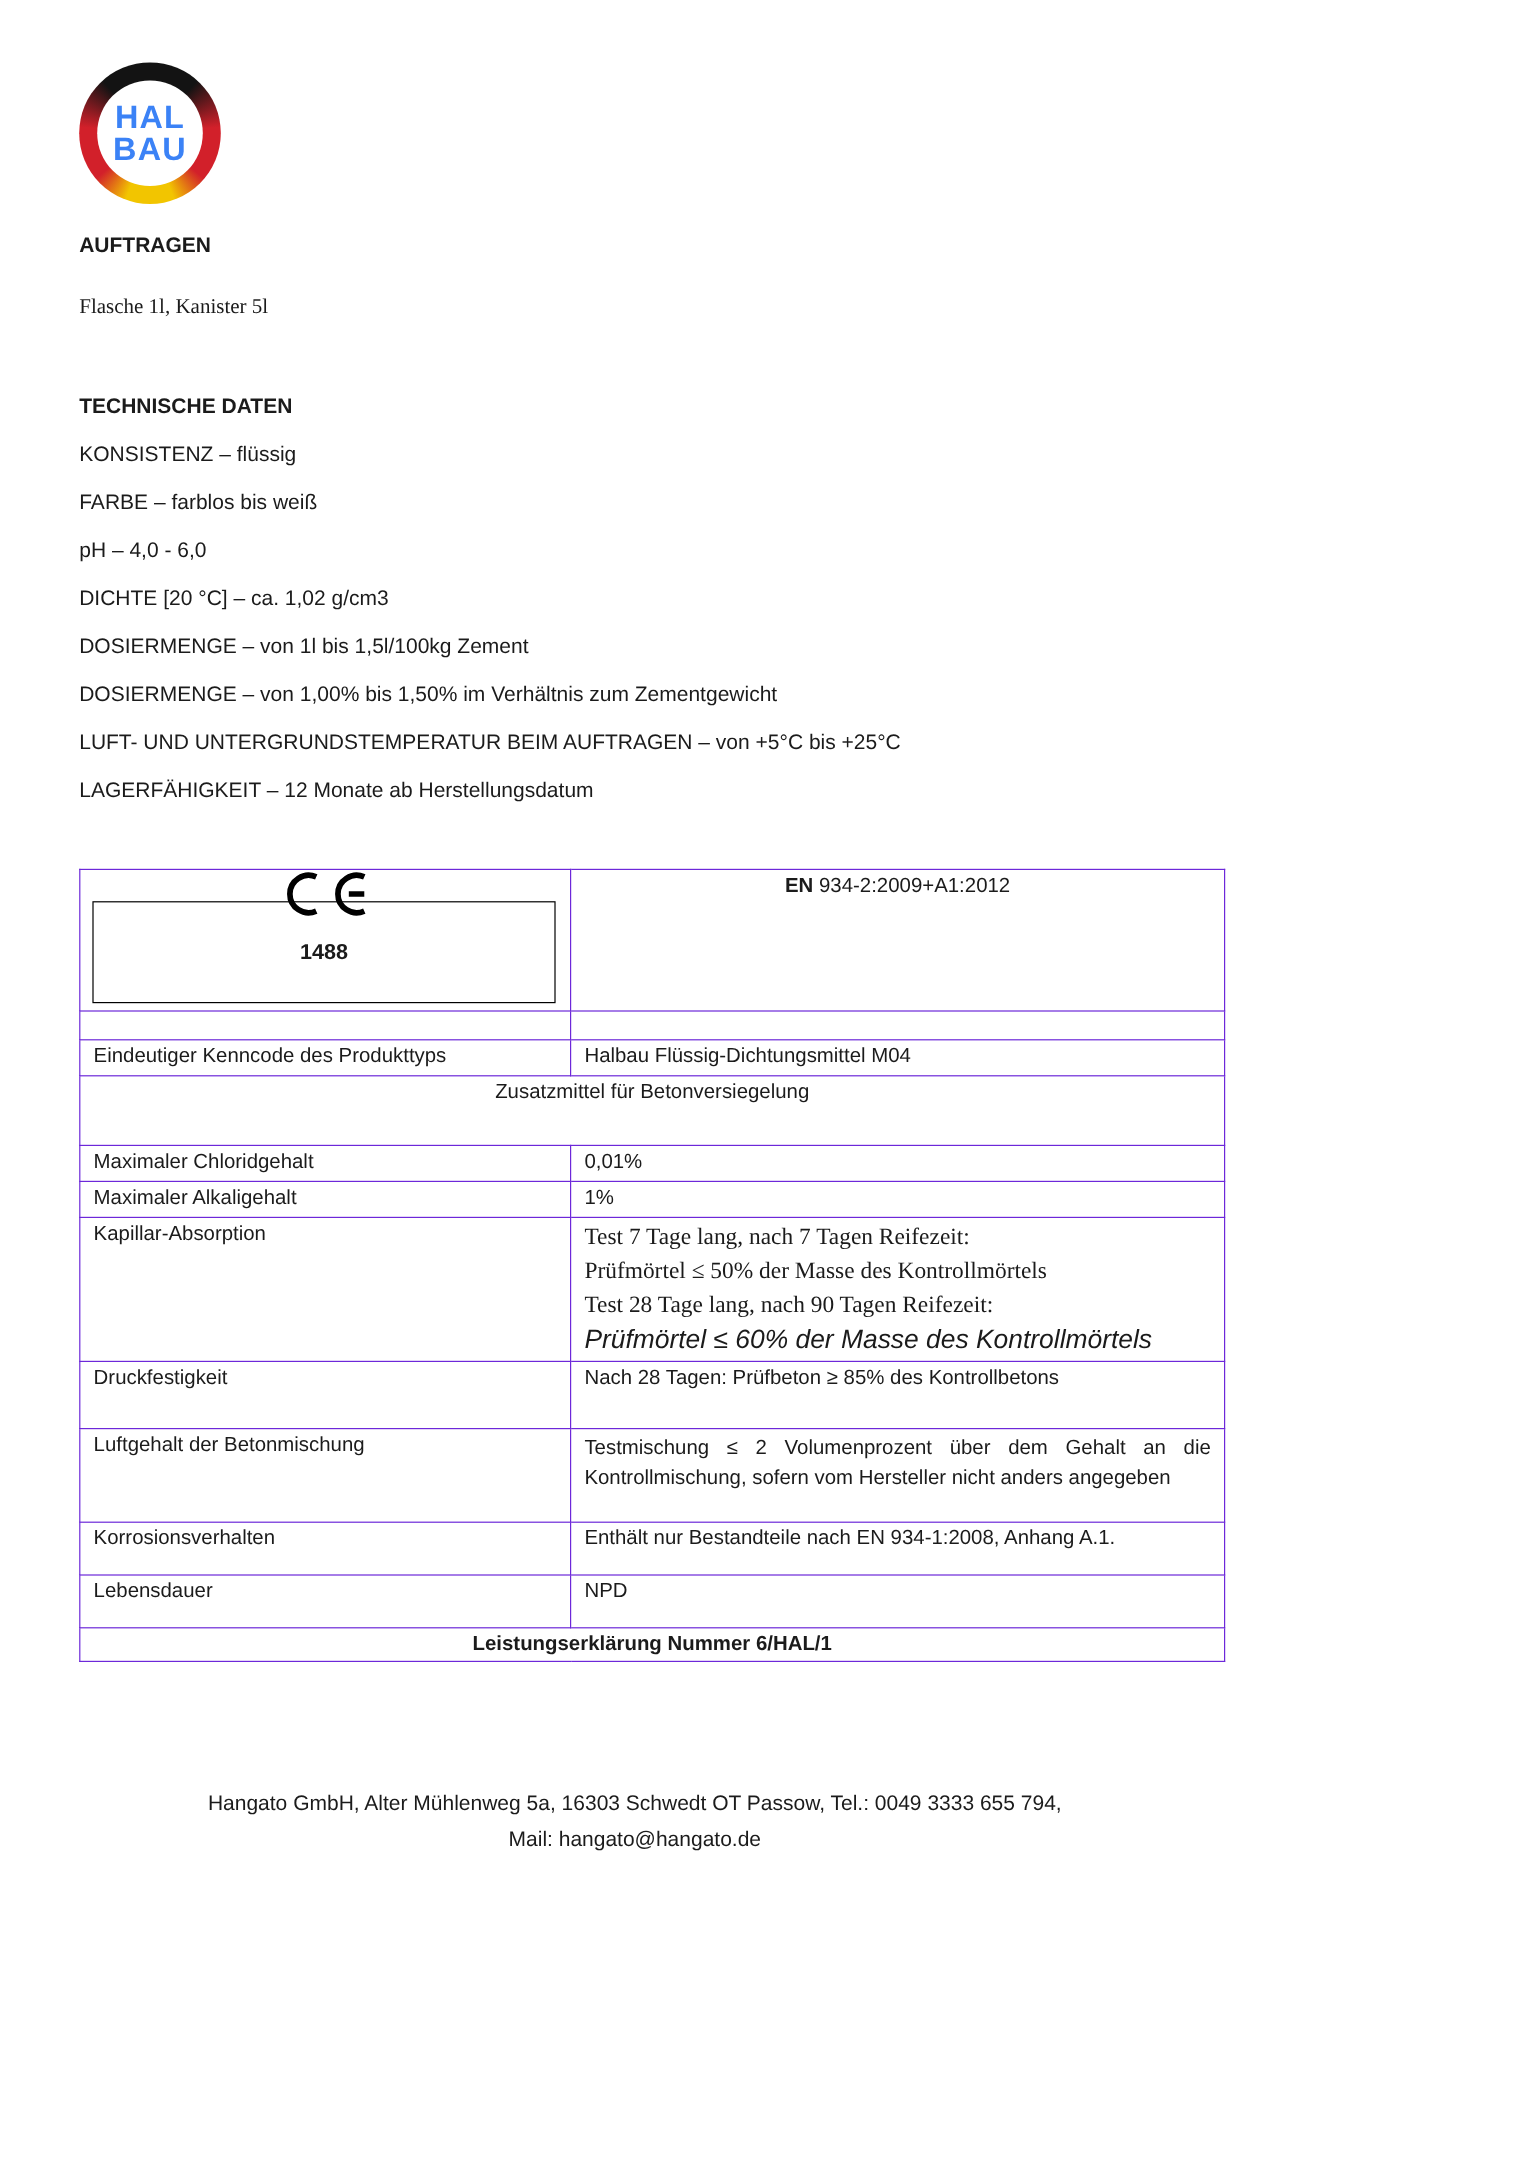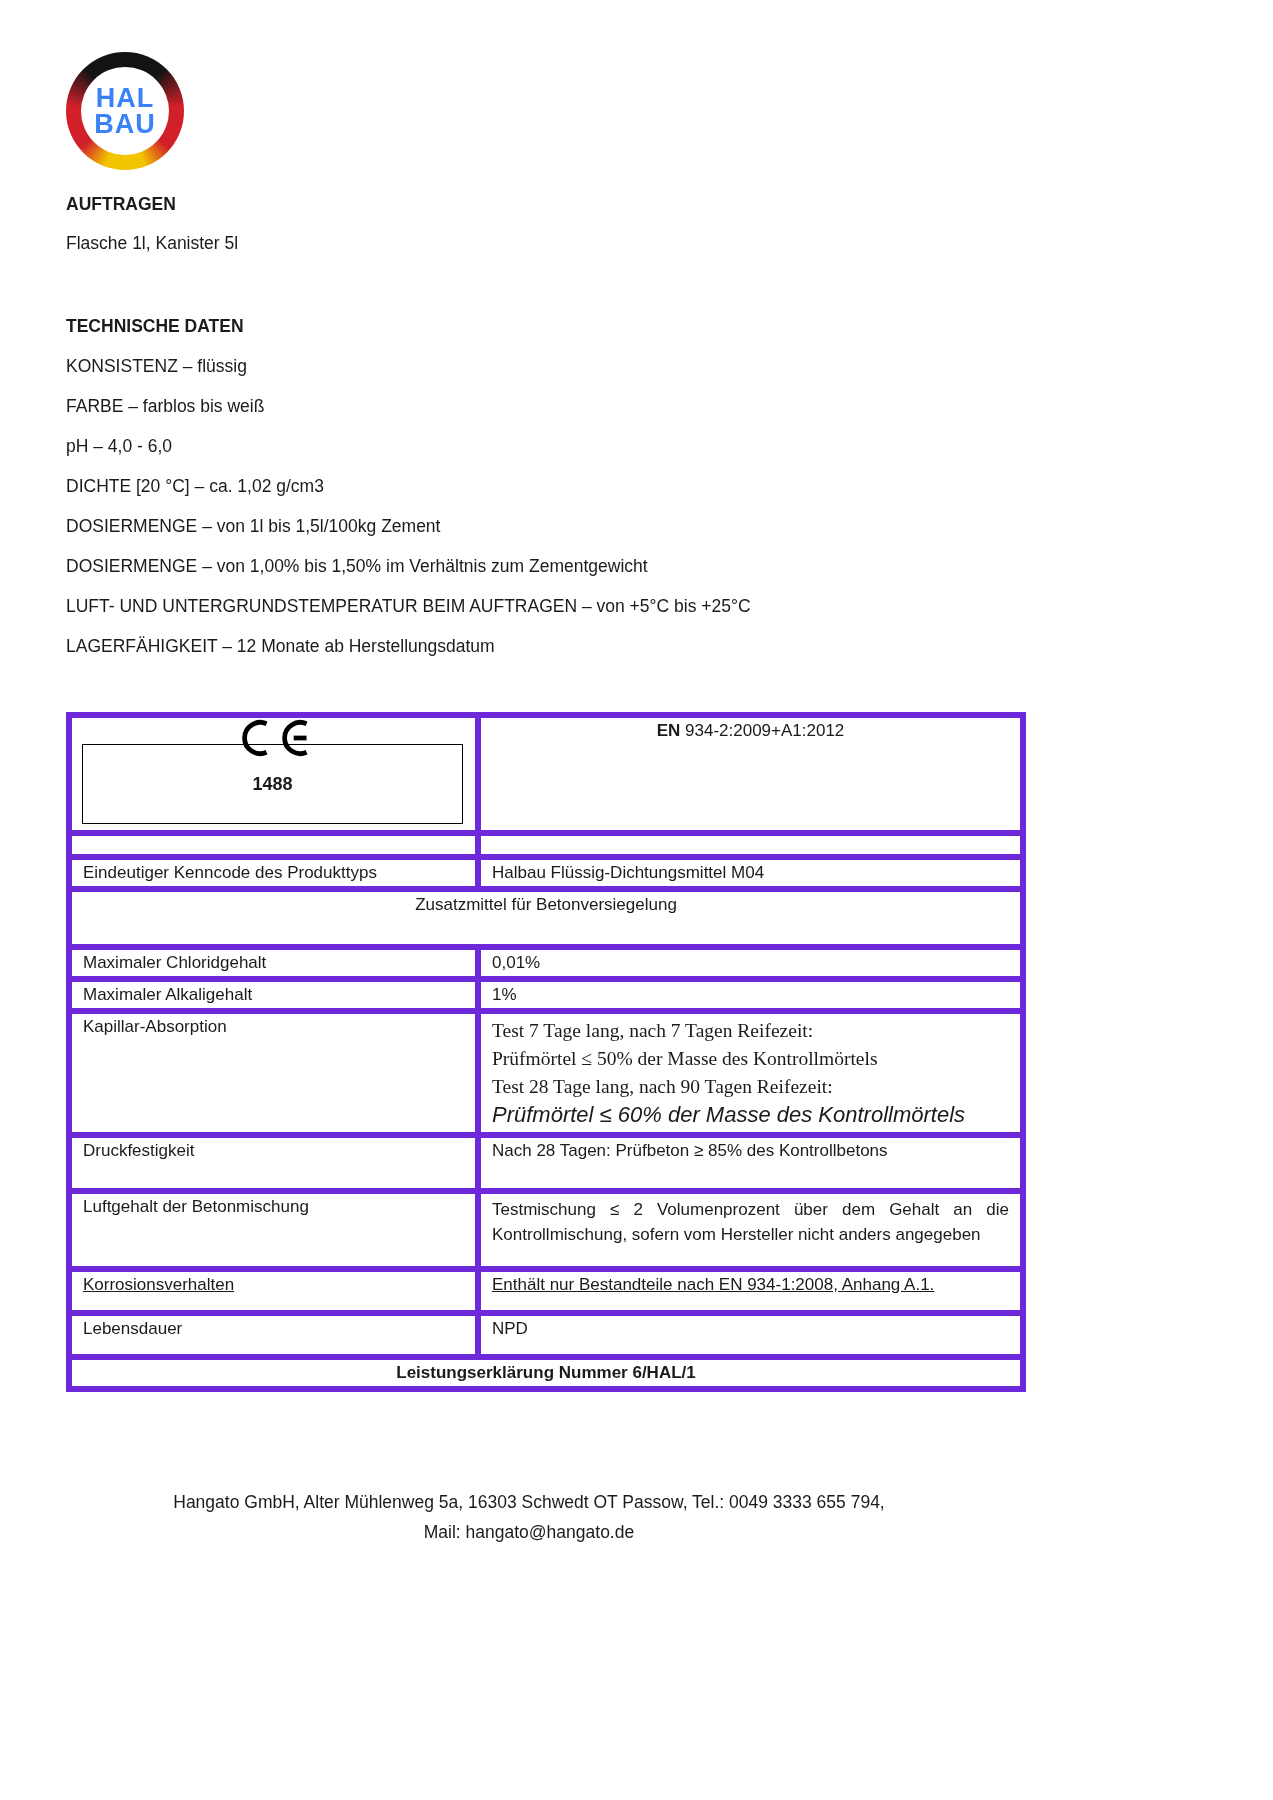--- a/index.html
+++ b/index.html
@@ -16,45 +16,45 @@
     background: conic-gradient(#131313 0deg 42deg, #d2202a 85deg 130deg,
       #f2c500 160deg 200deg, #d2202a 230deg 275deg, #131313 318deg 360deg); }
   .logo-inner { position:absolute; inset:15px; background:#ffffff; border-radius:50%;
     display:flex; flex-direction:column; align-items:center; justify-content:center;
     font-weight:bold; font-size:27px; line-height:26px; letter-spacing:1px; color:#3b82f6; }
 
   
   .h-bold { font-weight:bold; font-size:17.5px; line-height:20px; }
   .line  { font-size:17.5px; line-height:20px; }
   .verpackung-h { margin-top:24px; }
-  .verpackung-t { margin-top:19px; }
+  .verpackung-t { margin-top:31px;font-family:Liberation Serif, serif; }
   .tech-h { margin-top:63px; }
   .tech-item { margin-top:20px; }
 
   
   table.perf { margin-top:56px; width:100%; border-collapse:collapse; table-layout:fixed; }
-  table.perf td { border:6px solid #6d28d9; font-size:17px; vertical-align:top; padding:3px 11px; }
+  table.perf td { border:1px solid #6d28d9; font-size:17px; vertical-align:top; padding:3px 11px; }
   td.ce-cell { position:relative; height:118px; }
   .ce-mark { position:absolute; top:1px; left:50%; transform:translateX(-50%); }
   .ce-box { position:absolute; top:26px; left:10px; right:12px; bottom:6px; border:1px solid #000;
     display:flex; align-items:center; justify-content:center; font-weight:bold; font-size:18px; }
   td.en-cell { vertical-align:middle; text-align:center; font-size:18px; }
   td.en-cell .en-b { font-weight:bold; }
   tr.spacer td { height:24px; padding:0; }
   tr.r-kenncode td { height:30px; }
   td.zusatz { height:58px; text-align:center; padding-top:5px; }
   tr.r-short td { height:30px; }
   tr.r-kapillar td { height:120px; }
   td.kap-label { vertical-align:middle; }
   .kap-serif { font-family:"Liberation Serif", serif; font-size:19.5px; line-height:28px; }
   .kap-sans  { font-size:22px; line-height:28px;font-style:italic; }
   tr.r-druck td { height:56px; }
   tr.r-luft td { height:78px; }
   td.just { text-align:justify; line-height:25px; }
-  tr.r-korrosion td { height:44px;text-decoration:underline; }
+  tr.r-korrosion td { height:44px; }
   tr.r-lebensdauer td { height:44px; }
   td.decl { height:28px; text-align:center; font-weight:bold; vertical-align:middle; padding-top:2px; }
 
   
   .footer { position:absolute; top:1487px; left:52px; width:954px; text-align:center;
     font-size:17.5px; line-height:30px; }
 </style>
 </head>
 <body>
 

